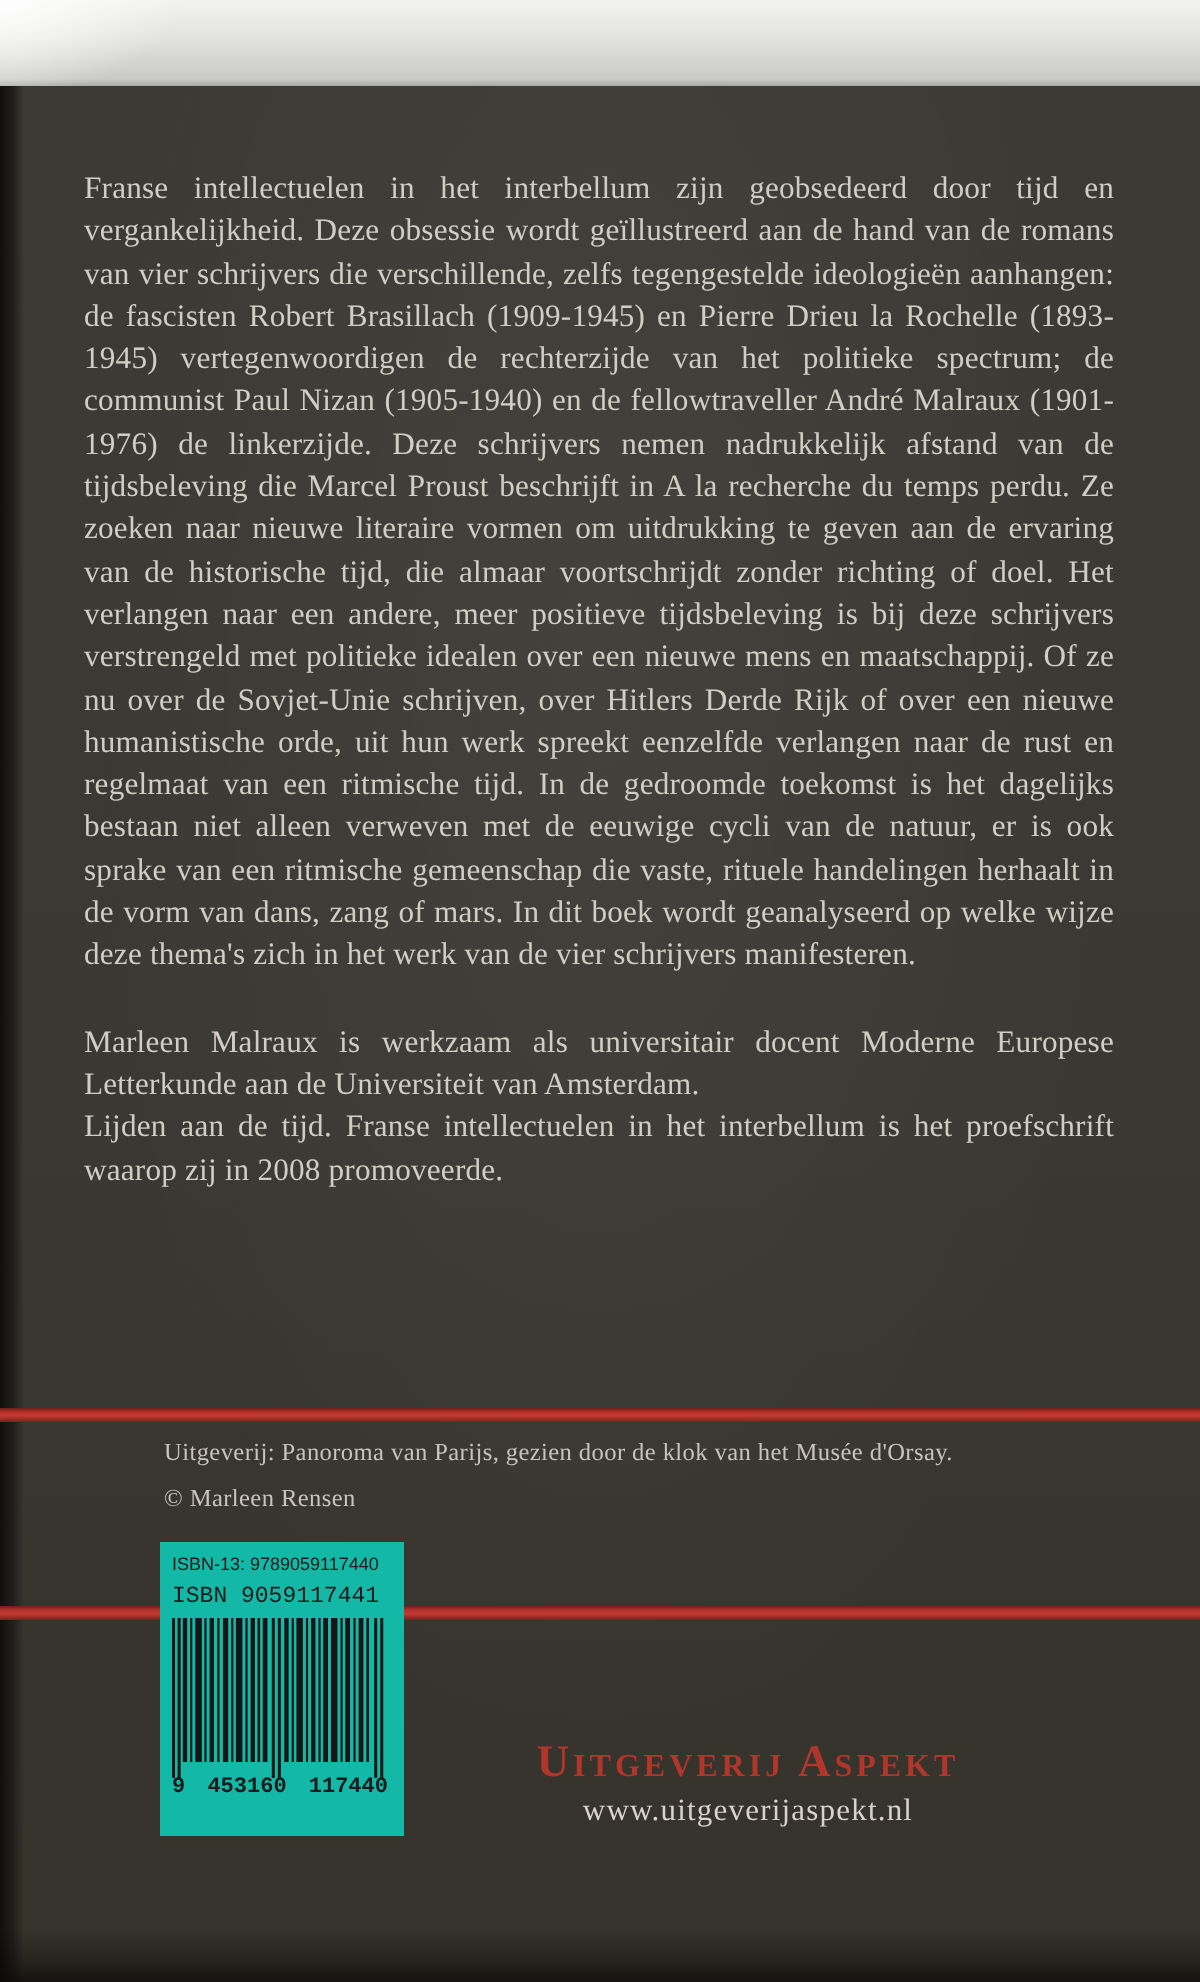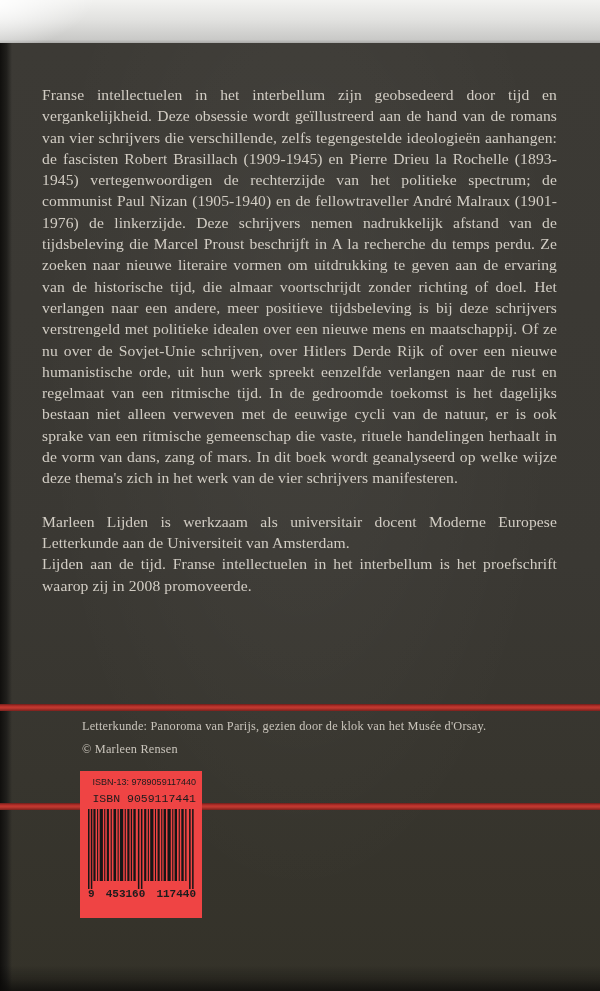--- a/index.html
+++ b/index.html
@@ -62,22 +62,22 @@
   
   .credits{
     position:absolute;left:82px;top:718px;
     color:var(--credit_text);
     font-size:12.3px;line-height:17px;letter-spacing:.2px;
   }
   .credits p{margin:0 0 6px 0;}
   
   .barcode-panel{
     position:absolute;left:80px;top:771px;width:122px;height:147px;
-    background:#ef4444;z-index:2;
-    display:flex;flex-direction:column;align-items:flex-end;
+    background:#14b8a6;z-index:2;
+    display:flex;flex-direction:column;align-items:flex-start;
     box-sizing:border-box;padding:6px 6px 4px 6px;
     color:#1c1c1c;
   }
   .isbn13{font-family:"Liberation Sans",sans-serif;font-size:9px;letter-spacing:0;white-space:nowrap;}
   .isbn10{font-family:"Liberation Mono",monospace;font-weight:400;font-size:11.5px;margin-top:5px;white-space:nowrap;}
   .bars{margin-top:4px;width:108px;height:80px;display:block;}
   .ean-digits{
     width:108px;display:flex;justify-content:space-between;
     font-family:"Liberation Mono",monospace;font-weight:700;font-size:11px;
     margin-top:-1px;
@@ -106,29 +106,29 @@
   </div>
 
   <div class="book">
     <div class="spine-shadow"></div>
     <div class="bottom-shadow"></div>
   </div>
 
   <div class="content">
     <p><span>Franse intellectuelen in het interbellum zijn geobsedeerd door tijd en vergankelijkheid. Deze obsessie wordt geïllustreerd aan de hand van de romans van vier schrijvers die verschillende, zelfs tegengestelde ideologieën aanhangen: de fascisten Robert Brasillach (1909-1945) en Pierre Drieu la Rochelle (1893-1945) vertegenwoordigen de rechterzijde van het politieke spectrum; de communist Paul Nizan (1905-1940) en de fellowtraveller André Malraux (1901-1976) de linkerzijde. Deze schrijvers nemen nadrukkelijk afstand van de tijdsbeleving die Marcel Proust beschrijft in </span><span class="em">A la recherche du temps perdu.</span><span> Ze zoeken naar nieuwe literaire vormen om uitdrukking te geven aan de ervaring van de historische tijd, die almaar voortschrijdt zonder richting of doel. Het verlangen naar een andere, meer positieve tijdsbeleving is bij deze schrijvers verstrengeld met politieke idealen over een nieuwe mens en maatschappij. Of ze nu over de Sovjet-Unie schrijven, over Hitlers Derde Rijk of over een nieuwe humanistische orde, uit hun werk spreekt eenzelfde verlangen naar de rust en regelmaat van een ritmische tijd. In de gedroomde toekomst is het dagelijks bestaan niet alleen verweven met de eeuwige cycli van de natuur, er is ook sprake van een ritmische gemeenschap die vaste, rituele handelingen herhaalt in de vorm van dans, zang of mars. In dit boek wordt geanalyseerd op welke wijze deze thema's zich in het werk van de vier schrijvers manifesteren.</span></p>
     <div class="author-block">
-      <p>Marleen Lijden is werkzaam als universitair docent Moderne Europese Letterkunde aan de Universiteit van Amsterdam.</p>
+      <p>Marleen Malraux is werkzaam als universitair docent Moderne Europese Letterkunde aan de Universiteit van Amsterdam.</p>
       <p><span class="em">Lijden aan de tijd. Franse intellectuelen in het interbellum</span><span> is het proefschrift waarop zij in 2008 promoveerde.</span></p>
     </div>
   </div>
 
   <div class="stripe top"></div>
 
   <div class="credits">
-    <p>Letterkunde: Panoroma van Parijs, gezien door de klok van het Musée d'Orsay.</p>
+    <p>Uitgeverij: Panoroma van Parijs, gezien door de klok van het Musée d'Orsay.</p>
     <p>© Marleen Rensen</p>
   </div>
 
   <div class="stripe bottom"></div>
 
   <div class="barcode-panel">
     <div class="isbn13">ISBN-13: 9789059117440</div>
     <div class="isbn10">ISBN 9059117441</div>
     <svg class="bars" viewBox="0 0 100 60" preserveAspectRatio="none">
       <g fill="#161616">
@@ -166,14 +166,18 @@
           <rect x="96.4" y="0" width="1.4" height="60"></rect>
       </g>
     </svg>
     <div class="ean-digits">
       <span>9</span>
       <span>453160</span>
       <span>117440</span>
     </div>
   </div>
 
+  <div class="publisher">
+    <div class="name">Uitgeverij Aspekt</div>
+    <div class="site">www.uitgeverijaspekt.nl</div>
+  </div>
 
 </div>
 
 </body></html>

